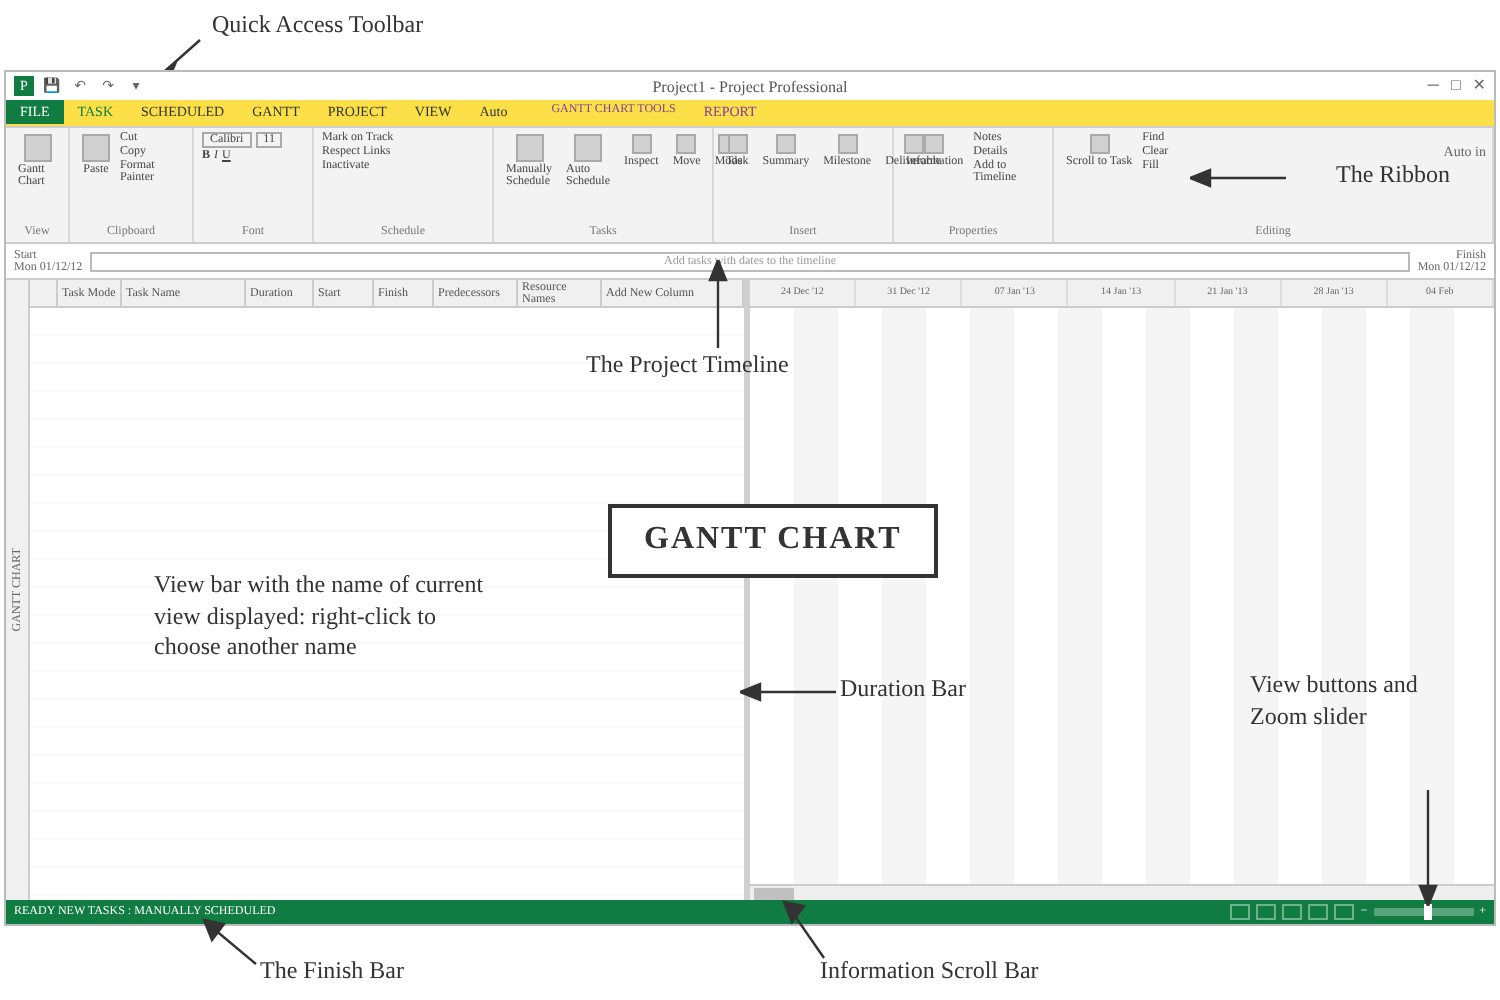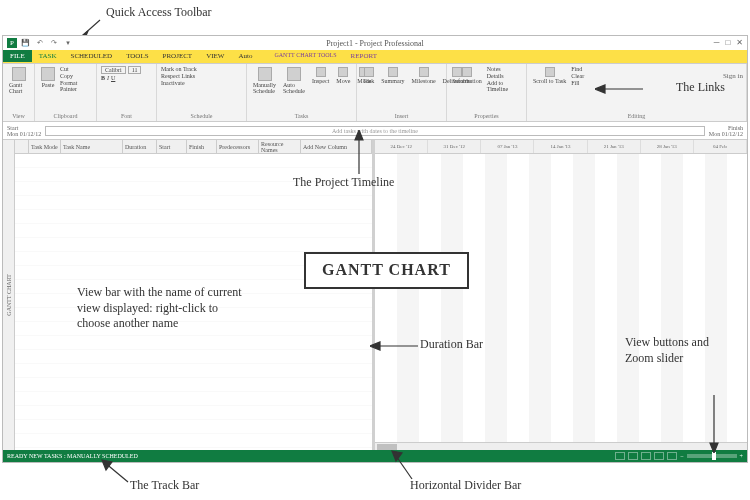--- a/index.html
+++ b/index.html
@@ -72,28 +72,28 @@
     <span class="qat-icon" style="background:#107c41;color:#fff">P</span>
     <span class="qat-icon">💾</span>
     <span class="qat-icon">↶</span>
     <span class="qat-icon">↷</span>
     <span class="qat-icon">▾</span>
   </div>
   <div class="tabs">
     <div class="tab file">FILE</div>
     <div class="tab active">TASK</div>
     <div class="tab">SCHEDULED</div>
-    <div class="tab">TOOLS</div>
+    <div class="tab">GANTT</div>
     <div class="tab">PROJECT</div>
     <div class="tab">VIEW</div>
     <div class="tab">Auto</div>
     <div class="tab contextual" style="font-size:6px">GANTT CHART TOOLS</div>
     <div class="tab" style="color:#7b3f9d">REPORT</div>
   </div>
-  <div class="signin">Sign in</div>
+  <div class="signin">Auto in</div>
 
   <div class="ribbon">
     <div class="rgroup" style="width:32px">
       <div class="rgroup-body">
           <div class="rbtn">
             <div class="ricon"></div>
             <span>Gantt Chart</span>
           </div>
         </div>
       <div class="rgroup-label">View</div>
@@ -272,21 +272,21 @@
       <div class="vbtn"></div>
       <div class="vbtn"></div>
       <div class="vbtn"></div>
       <span>−</span>
       <div class="zoom"></div>
       <span>+</span>
     </div>
   </div>
 </div>
 
-<div class="anno" style="right:25px;top:80px">The Links</div>
+<div class="anno" style="right:25px;top:80px">The Ribbon</div>
 <svg class="arrow" style="right:105px;top:83px" width="50" height="12">
     <line x1="48" y1="6" x2="6" y2="6"></line>
     <polygon points="0,6 10,2 10,10"></polygon>
   </svg>
 
 <div class="anno" style="left:293px;top:175px">The Project Timeline</div>
 <svg class="arrow" style="left:353px;top:130px" width="12" height="46">
     <line x1="6" y1="44" x2="6" y2="6"></line>
     <polygon points="6,0 2,10 10,10"></polygon>
   </svg>
@@ -300,23 +300,23 @@
     <line x1="48" y1="6" x2="6" y2="6"></line>
     <polygon points="0,6 10,2 10,10"></polygon>
   </svg>
 
 <div class="anno" style="right:15px;top:335px;width:110px">View buttons and Zoom slider</div>
 <svg class="arrow" style="right:30px;top:393px" width="12" height="60">
     <line x1="6" y1="2" x2="6" y2="54"></line>
     <polygon points="6,60 2,50 10,50"></polygon>
   </svg>
 
-<div class="anno" style="left:130px;top:478px">The Track Bar</div>
+<div class="anno" style="left:130px;top:478px">The Finish Bar</div>
 <svg class="arrow" style="left:100px;top:458px" width="30" height="26">
     <line x1="28" y1="24" x2="4" y2="4"></line>
     <polygon points="2,2 12,4 6,12"></polygon>
   </svg>
 
-<div class="anno" style="left:410px;top:478px">Horizontal Divider Bar</div>
+<div class="anno" style="left:410px;top:478px">Information Scroll Bar</div>
 <svg class="arrow" style="left:390px;top:449px" width="24" height="32">
     <line x1="22" y1="30" x2="4" y2="4"></line>
     <polygon points="2,2 12,4 6,12"></polygon>
   </svg>
 
 </body></html>

